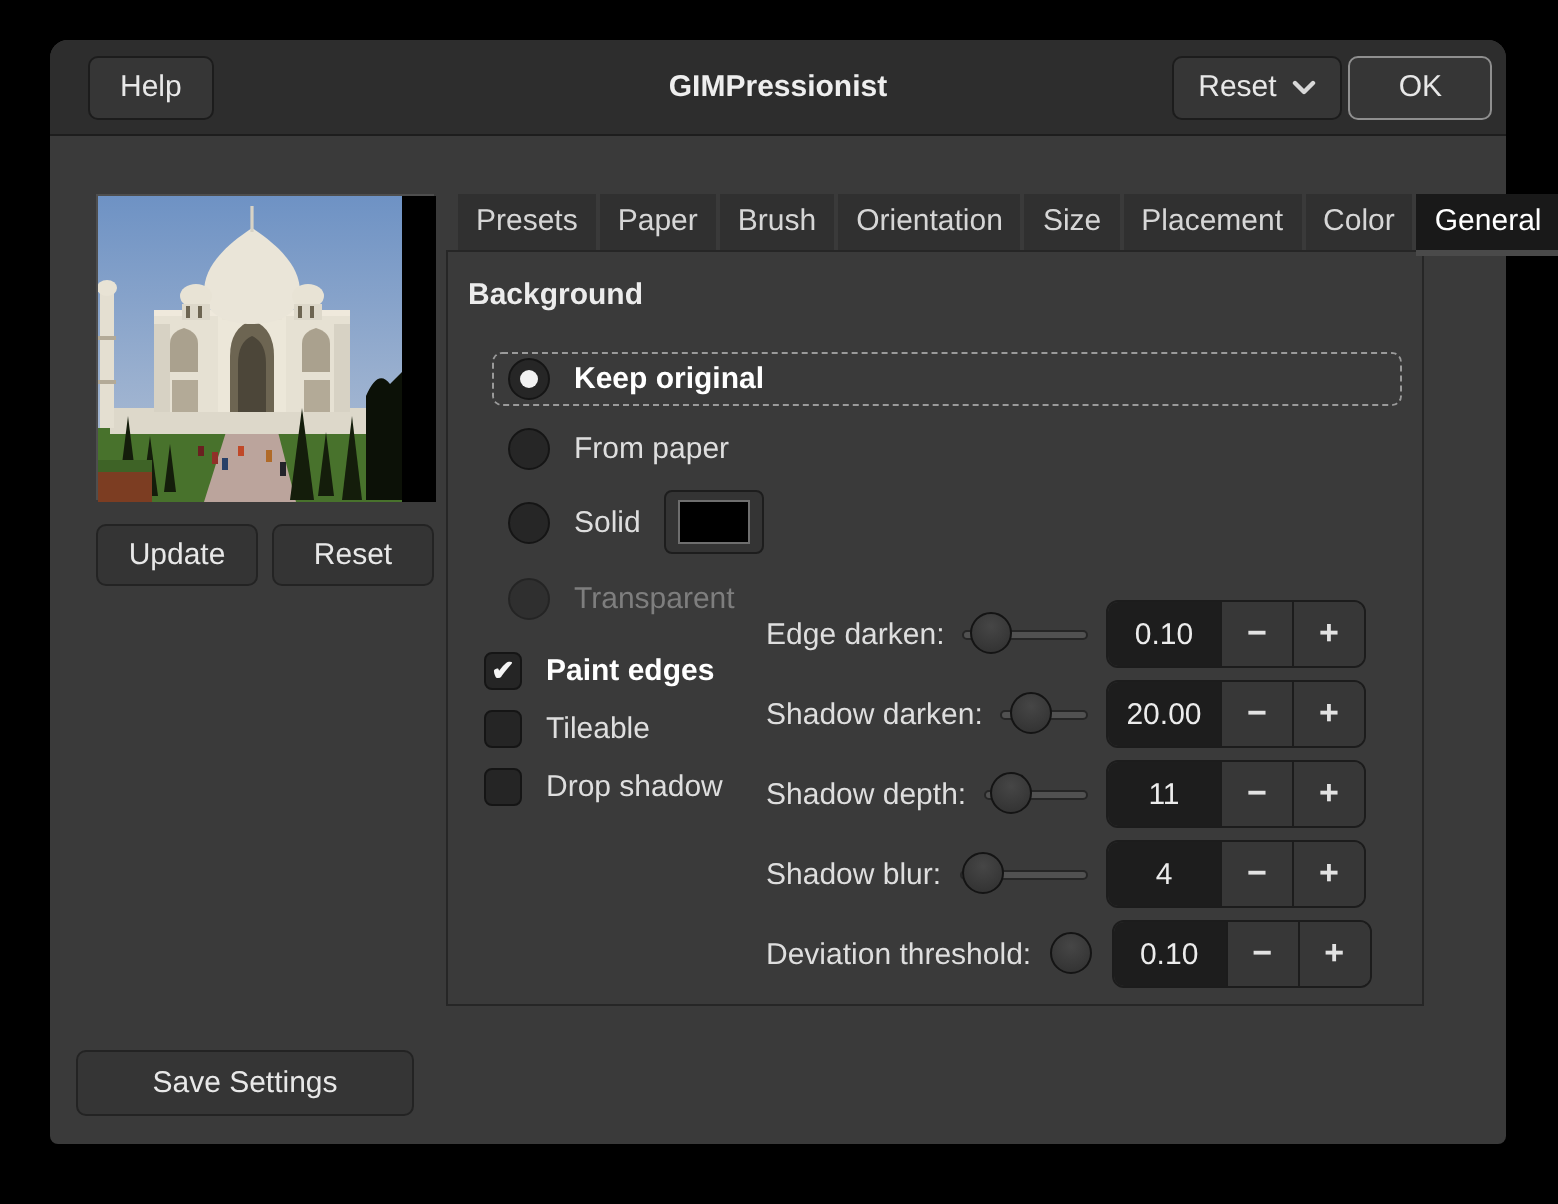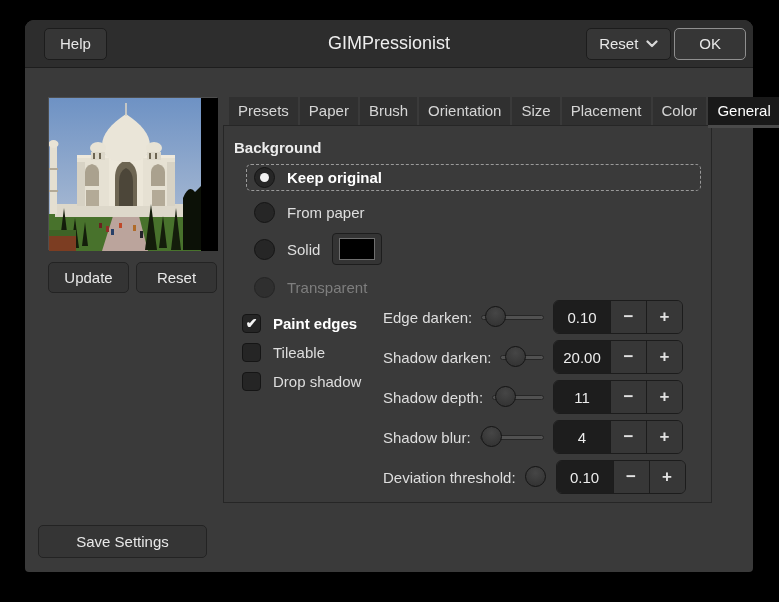--- a/index.html
+++ b/index.html
@@ -9,21 +9,21 @@
             background:#3a3a3a; border-radius:9px 9px 4px 4px; }
 
   
   .headerbar { position:relative; height:48px; background:#2d2d2d;
                border-radius:9px 9px 0 0; border-bottom:1px solid #1d1d1d;
                display:flex; align-items:center; padding:0 7px; }
   .btn { background:#363636; border:1px solid #1c1c1c; border-radius:5px;
          color:#e8e8e8; font-size:15px; font-family:inherit; cursor:default; }
   .hbtn { height:32px; padding:0 15px; }
   .title { position:absolute; left:0; right:0; text-align:center;
-           color:#eeeeee; font-size:18px; font-weight:normal; pointer-events:none; }
+           color:#eeeeee; font-size:15px; font-weight:bold; pointer-events:none; }
   .hright { margin-left:auto; display:flex; gap:3px; z-index:1; }
   .reset-menu { display:flex; align-items:center; gap:8px; padding:0 12px; }
   .ok-btn { border-color:#8f8f8f; padding:0 24px; }
   .chev { width:12px; height:8px; }
 
   
   .bodyarea { position:absolute; top:48px; left:0; right:0; bottom:0; }
 
   
   .preview-box { position:absolute; left:23px; top:29px; width:169px; height:153px;
@@ -41,21 +41,21 @@
   .tab.active { background:#191919; color:#ffffff; }
   .tab.active::after { content:''; position:absolute; left:0; right:0;
                        bottom:-3px; height:3px; background:#4a4a4a; }
   .frame { position:relative; height:378px; border:1px solid #262626;
            background:#3a3a3a; }
 
   .bg-heading { position:absolute; left:10px; top:13px; color:#ececec;
                 font-size:15px; font-weight:bold; }
   .radio-col { position:absolute; left:10px; top:38px; font-size:15px; color:#dedede; }
   .radio-row { display:flex; align-items:center; gap:12px; height:24px; margin:9px 0 0 20px; }
-  .radio-row.focused { margin:0 0 0 12px; width:455px; height:27px; padding-left:7px;
+  .radio-row.focused { margin:12px 0 0 12px; width:455px; height:27px; padding-left:7px;
                        border:1px dashed #9a9a9a; border-radius:5px; font-weight:bold;
                        color:#ffffff; }
   .radio-row.disabled { color:#7e7e7e; }
   .radio { width:21px; height:21px; border-radius:50%; background:#262626;
            border:1px solid #151515; flex:none; position:relative; }
   .radio.selected::after { content:''; position:absolute; left:5px; top:5px;
                            width:9px; height:9px; border-radius:50%; background:#f2f2f2; }
   .radio-row.disabled .radio { background:#2f2f2f; border-color:#242424; }
   .radio-row.solid { height:34px; margin-top:8px;text-align:right; }
   .swatch-btn { width:50px; height:32px; background:#343434; border:1px solid #1d1d1d;

